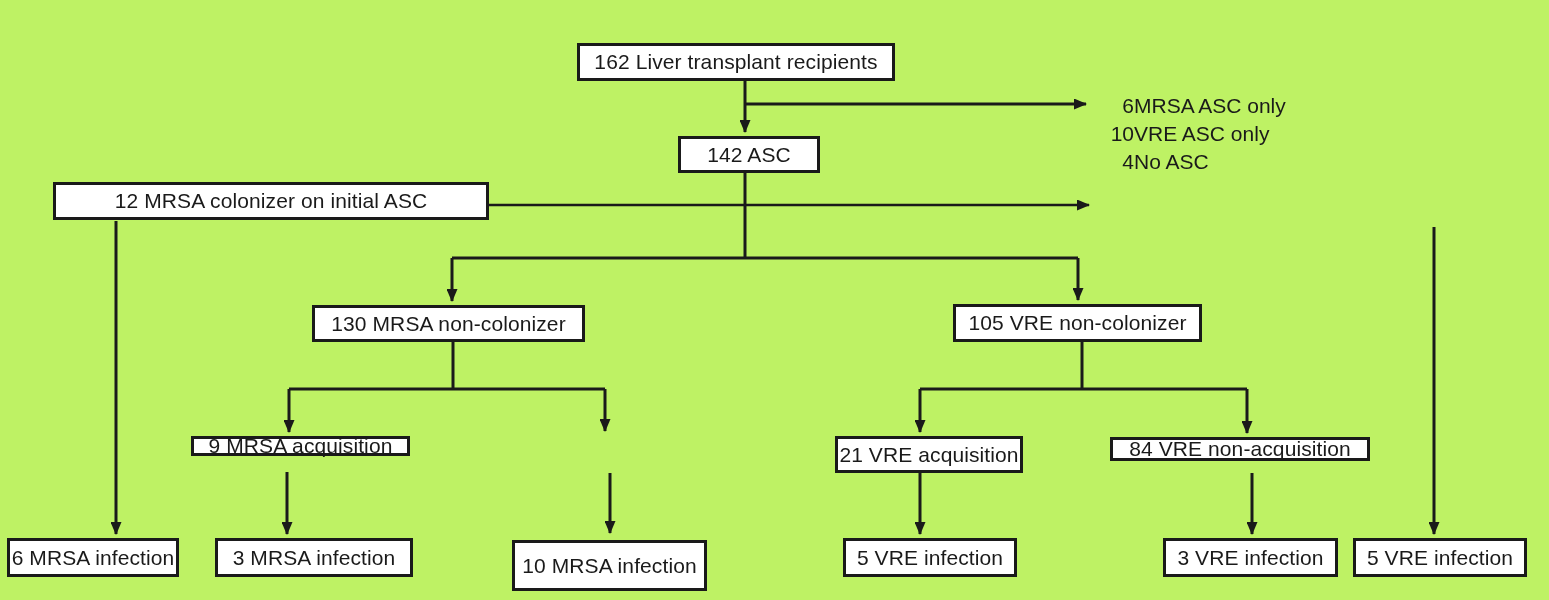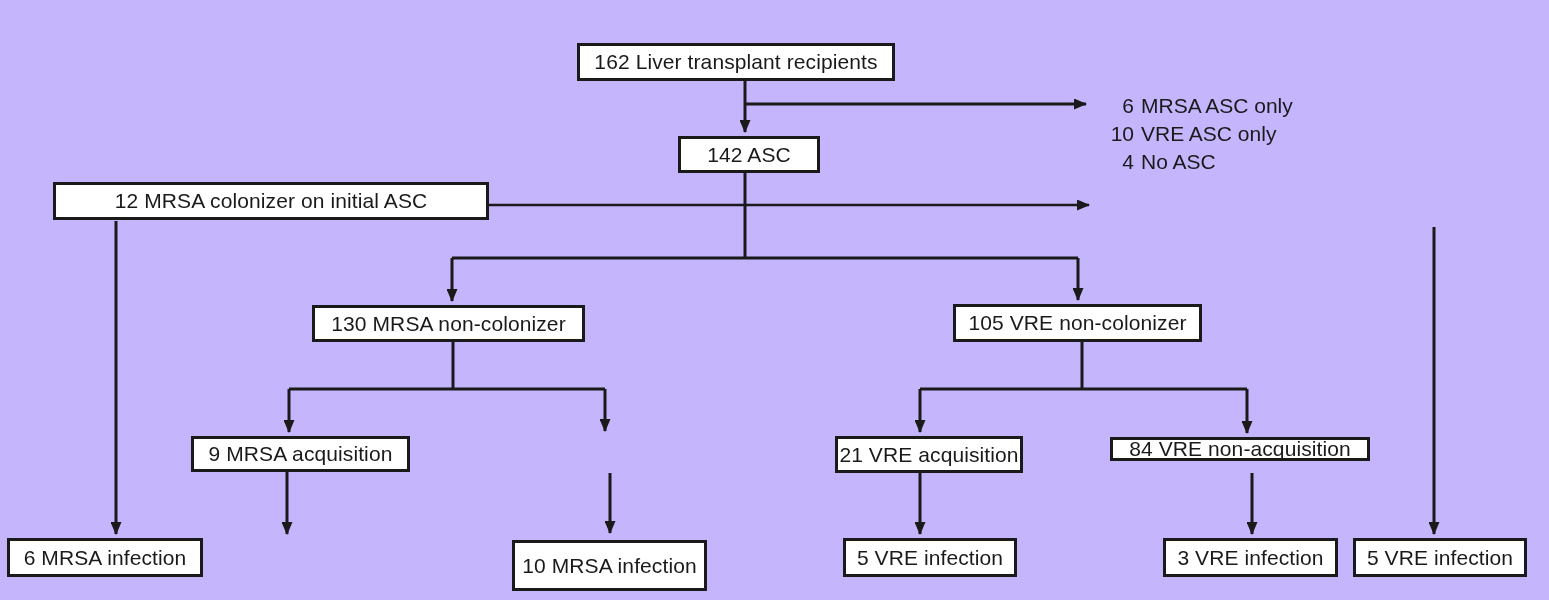--- a/index.html
+++ b/index.html
@@ -1,20 +1,20 @@
 <!DOCTYPE html>
 <html><head>
 <meta charset="utf-8">
 <style>
   html,body{margin:0;padding:0;background:#ffffff;}
   .canvas{
     position:relative;
     width:1549px;
     height:600px;
-    background:#c4b5fd;
+    background:#bef264;
     font-family:"Liberation Sans","DejaVu Sans",sans-serif;
     color:#1a1a1a;
     overflow:hidden;
   }
   svg.wires{position:absolute;left:0;top:0;}
   .node{
     position:absolute;
     box-sizing:border-box;
     display:flex;
     align-items:center;
@@ -29,21 +29,21 @@
   .excl{
     position:absolute;
     left:1108px;
     top:92px;
     font-size:21px;
     line-height:28px;
     z-index:2;
   }
   .excl-row{display:flex;}
   .excl-num{width:26px;text-align:right;}
-  .excl-lab{margin-left:7px;}
+  .excl-lab{}
 </style>
 </head>
 <body>
 
 <div class="canvas">
 
   <svg class="wires" width="1549" height="600" viewBox="0 0 1549 600">
     <defs>
       <marker id="ah" markerUnits="userSpaceOnUse" markerWidth="14" markerHeight="11" refX="12" refY="5.5" orient="auto">
         <path d="M0,0 L13,5.5 L0,11 Z" fill="#1a1a1a" stroke="none"></path>
@@ -81,29 +81,30 @@
 
   <div class="node" style="left:678px;top:136px;width:142px;height:37px">142 ASC</div>
 
   <div class="node" style="left:53px;top:182px;width:436px;height:38px">12 MRSA colonizer on initial ASC</div>
 
 
   <div class="node" style="left:312px;top:305px;width:273px;height:37px">130 MRSA non-colonizer</div>
 
   <div class="node" style="left:953px;top:304px;width:249px;height:38px">105 VRE non-colonizer</div>
 
-  <div class="node" style="left:191px;top:436px;width:219px;height:36px">9 MRSA acquisition</div>
+  <div class="node" style="left:191px;top:436px;width:219px;height:20px">9 MRSA acquisition</div>
 
 
   <div class="node" style="left:835px;top:436px;width:188px;height:37px">21 VRE acquisition</div>
 
   <div class="node" style="left:1110px;top:437px;width:260px;height:24px">84 VRE non-acquisition</div>
 
-  <div class="node" style="left:7px;top:538px;width:196px;height:39px">6 MRSA infection</div>
+  <div class="node" style="left:7px;top:538px;width:172px;height:39px">6 MRSA infection</div>
 
+  <div class="node" style="left:215px;top:538px;width:198px;height:39px">3 MRSA infection</div>
 
   <div class="node" style="left:512px;top:540px;width:195px;height:51px">10 MRSA infection</div>
 
   <div class="node" style="left:843px;top:538px;width:174px;height:39px">5 VRE infection</div>
 
   <div class="node" style="left:1163px;top:538px;width:175px;height:39px">3 VRE infection</div>
 
   <div class="node" style="left:1353px;top:538px;width:174px;height:39px">5 VRE infection</div>
 
   <div class="excl">

